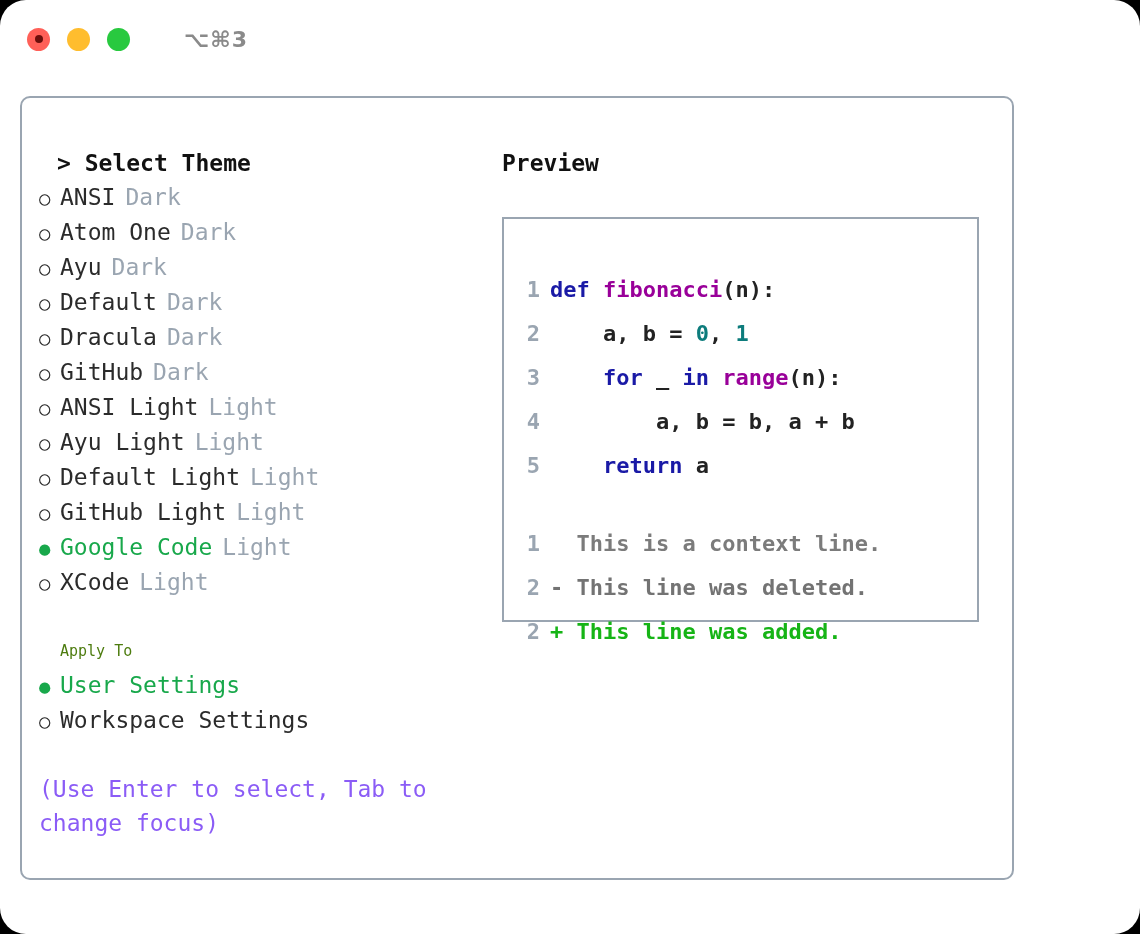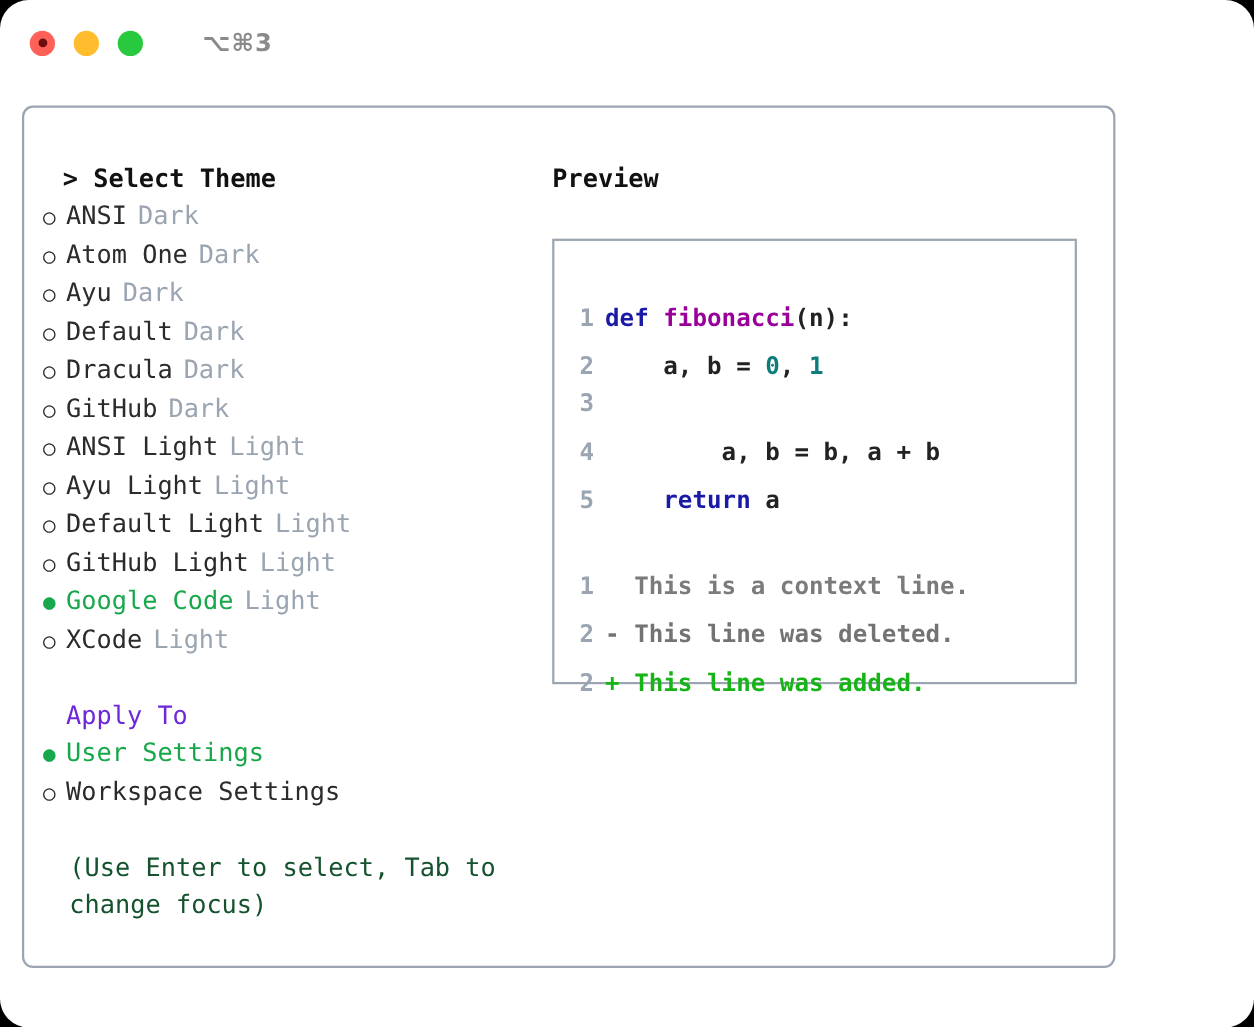--- a/index.html
+++ b/index.html
@@ -130,35 +130,34 @@
   .opt-label { color: #2b2b2b; }
   .opt-tag {
     color: #9aa5b1;
     padding-left: 10px;
     text-align: right;
   }
 
   .section-gap { height: 34px; }
 
   .sub-header {
-    font-size: 23px;
-    color: #6d28d9;
+    font-size: 15px;
+    color: #4d7c0f;
     line-height: 34px;
     padding-left: 21px;
     white-space: pre;
   }
 
   .hint {
     margin-top: 34px;
     font-size: 23px;
     line-height: 34px;
-    color: #14532d;
+    color: #8b5cf6;
     width: 400px;
     white-space: pre-wrap;
-    margin-left: 24px;
   }
 
   
   .right-col {
     position: absolute;
     left: 480px;
     top: 48px;
     width: 500px;
     font-weight: bold;
   }
@@ -263,21 +262,21 @@
 
       <div class="right-col">
 
         <div class="preview-title">Preview</div>
 
         <div class="code-box">
           <div class="code-inner">
             <div id="code-lines">
                 <div class="code-line"><span class="lineno">1</span><span class="code-text"><span class="tok-kw">def </span><span class="tok-fn">fibonacci</span><span class="tok-plain">(n):</span></span></div>
                 <div class="code-line"><span class="lineno">2</span><span class="code-text"><span class="tok-plain">    a, b = </span><span class="tok-num">0</span><span class="tok-plain">, </span><span class="tok-num">1</span></span></div>
-                <div class="code-line"><span class="lineno">3</span></div>
+                <div class="code-line"><span class="lineno">3</span><span class="code-text"><span class="tok-plain">    </span><span class="tok-kw">for</span><span class="tok-plain"> _ </span><span class="tok-kw">in</span><span class="tok-plain"> </span><span class="tok-fn">range</span><span class="tok-plain">(n):</span></span></div>
                 <div class="code-line"><span class="lineno">4</span><span class="code-text"><span class="tok-plain">        a, b = b, a + b</span></span></div>
                 <div class="code-line"><span class="lineno">5</span><span class="code-text"><span class="tok-plain">    </span><span class="tok-kw">return</span><span class="tok-plain"> a</span></span></div>
               </div>
             <div class="blank-line"></div>
             <div id="diff-lines">
                 <div class="code-line"><span class="lineno">1</span><span class="code-text diff-ctx">  This is a context line.</span></div>
                 <div class="code-line"><span class="lineno">2</span><span class="code-text diff-del">- This line was deleted.</span></div>
                 <div class="code-line"><span class="lineno">2</span><span class="code-text diff-add">+ This line was added.</span></div>
               </div>
           </div>

